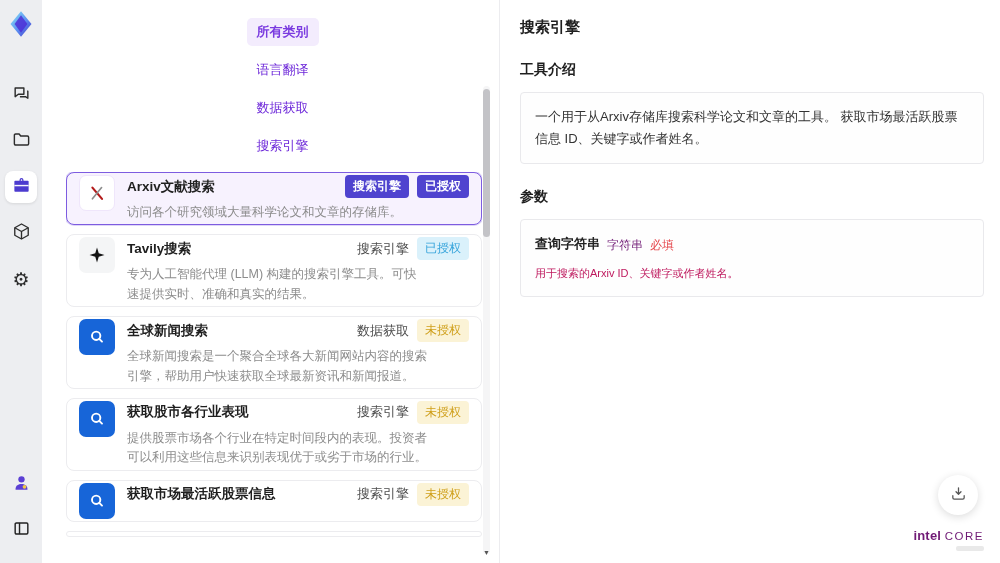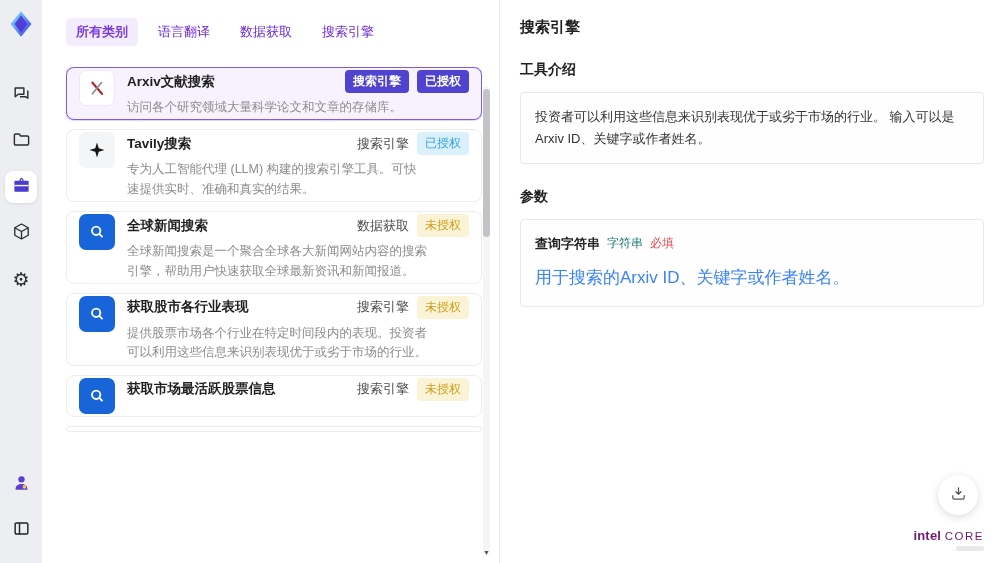--- a/index.html
+++ b/index.html
@@ -15,21 +15,21 @@
     align-items:center; justify-content:center; margin:7px 0; color:#2d2d2d; cursor:pointer; }
   .nav-item svg { width:19px; height:19px; }
   .nav-item.active { background:#fff; box-shadow:0 1px 3px rgba(0,0,0,.1); }
   .rail-spacer { flex:1; }
   .gear-glyph { font-size:19px; line-height:1; color:#2d2d2d; }
 
   
   .tools-pane { width:458px; flex:0 0 458px; padding:18px 0 0 24px;
     border-right:1px solid #ececef; position:relative; }
   .pane-title { font-size:15px; font-weight:bold; margin-bottom:16px; }
-  .tabs { display:flex; gap:10px; align-items:center; margin-bottom:21px; }
+  .tabs { display:flex; gap:10px; align-items:center; margin-bottom:12px;flex-direction:column; }
   .tab { font-size:13px; color:#6d28d9; padding:5px 10px; border-radius:5px; cursor:pointer; white-space:nowrap; }
   .tab.active { background:#f3ecfd; color:#7a3be0; font-weight:bold; }
 
   .cards { width:416px; height:473px; overflow:hidden; }
   .card { display:flex; gap:12px; background:#fff; border:1px solid #ececef;
     border-radius:8px; padding:2px 12px; margin-bottom:9px; cursor:pointer; }
   .card.selected { background:#f7f2fe; border:1px solid #7d5ce0;
     box-shadow:0 0 0 1px rgba(125,92,224,.25); }
   .card-icon { width:36px; height:36px; border-radius:7px; flex:0 0 36px;
     display:flex; align-items:center; justify-content:center; }
@@ -52,25 +52,25 @@
     background:#f5f5f6; border-radius:4px; }
   .scroll-thumb { width:7px; height:148px; background:#c3c3c7; border-radius:4px; margin-top:3px; cursor:pointer; }
   .scroll-arrow { position:absolute; bottom:-2px; left:0; width:7px; font-size:7px; color:#555; text-align:center; }
 
   
   .details-pane { flex:1; padding:18px 16px 0 20px; position:relative; }
   .details-title { font-size:15px; font-weight:bold; }
   .section-h { font-size:14px; font-weight:bold; margin-top:24px; }
   .box { border:1px solid #e9e9ec; border-radius:4px; background:#fefefe;
     padding:13px 14px; margin-top:13px; font-size:13px; color:#333; line-height:1.7; }
-  .param-row { display:flex; align-items:flex-start; gap:7px; }
+  .param-row { display:flex; align-items:flex-end; gap:7px; }
   .param-name { font-size:13px; font-weight:bold; color:#222; }
-  .param-type { font-size:12px; color:#0f766e; }
+  .param-type { font-size:12px; color:#701a75; }
   .param-req { font-size:12px; color:#e5484d; }
-  .param-desc { margin-top:9px; font-size:17px; color:#3b82f6; }
+  .param-desc { margin-top:9px; font-size:11px; color:#be185d; }
 
   .fab { position:absolute; right:22px; bottom:48px; width:40px; height:40px;
     border-radius:50%; background:#fff; box-shadow:0 2px 8px rgba(0,0,0,.14);
     display:flex; align-items:center; justify-content:center; cursor:pointer; border:none; }
   .fab svg { width:17px; height:17px; }
   .brand { position:absolute; right:16px; bottom:12px; text-align:right; color:#701a75; }
   .brand-line { font-size:13px; }
   .brand-intel { font-weight:bold; letter-spacing:.2px; }
   .brand-core { text-transform:uppercase; font-size:11.5px; letter-spacing:1.5px; }
   .brand-bar { width:28px; height:5px; background:#e9e9e9; border-radius:2px; margin:3px 0 0 auto; }
@@ -255,21 +255,21 @@
     <div class="scrollbar">
       <div class="scroll-thumb"></div>
       <div class="scroll-arrow">▼</div>
     </div>
   </div>
 
   <div class="details-pane">
     <div class="details-title">搜索引擎</div>
     <div class="section-h">工具介绍</div>
     <div class="box">
-      <span>投资者可以利用这些信息来识别表现优于或劣于市场的行业。 输入可以是Arxiv ID、关键字或作者姓名。</span>
+      <span>一个用于从Arxiv存储库搜索科学论文和文章的工具。 获取市场最活跃股票信息 ID、关键字或作者姓名。</span>
     </div>
     <div class="section-h">参数</div>
     <div id="params-list">
         <div class="box">
     <div class="param-row">
       <span class="param-name">查询字符串</span>
       <span class="param-type">字符串</span>
       <span class="param-req">必填</span>
     </div>
     <div class="param-desc">用于搜索的Arxiv ID、关键字或作者姓名。</div>

